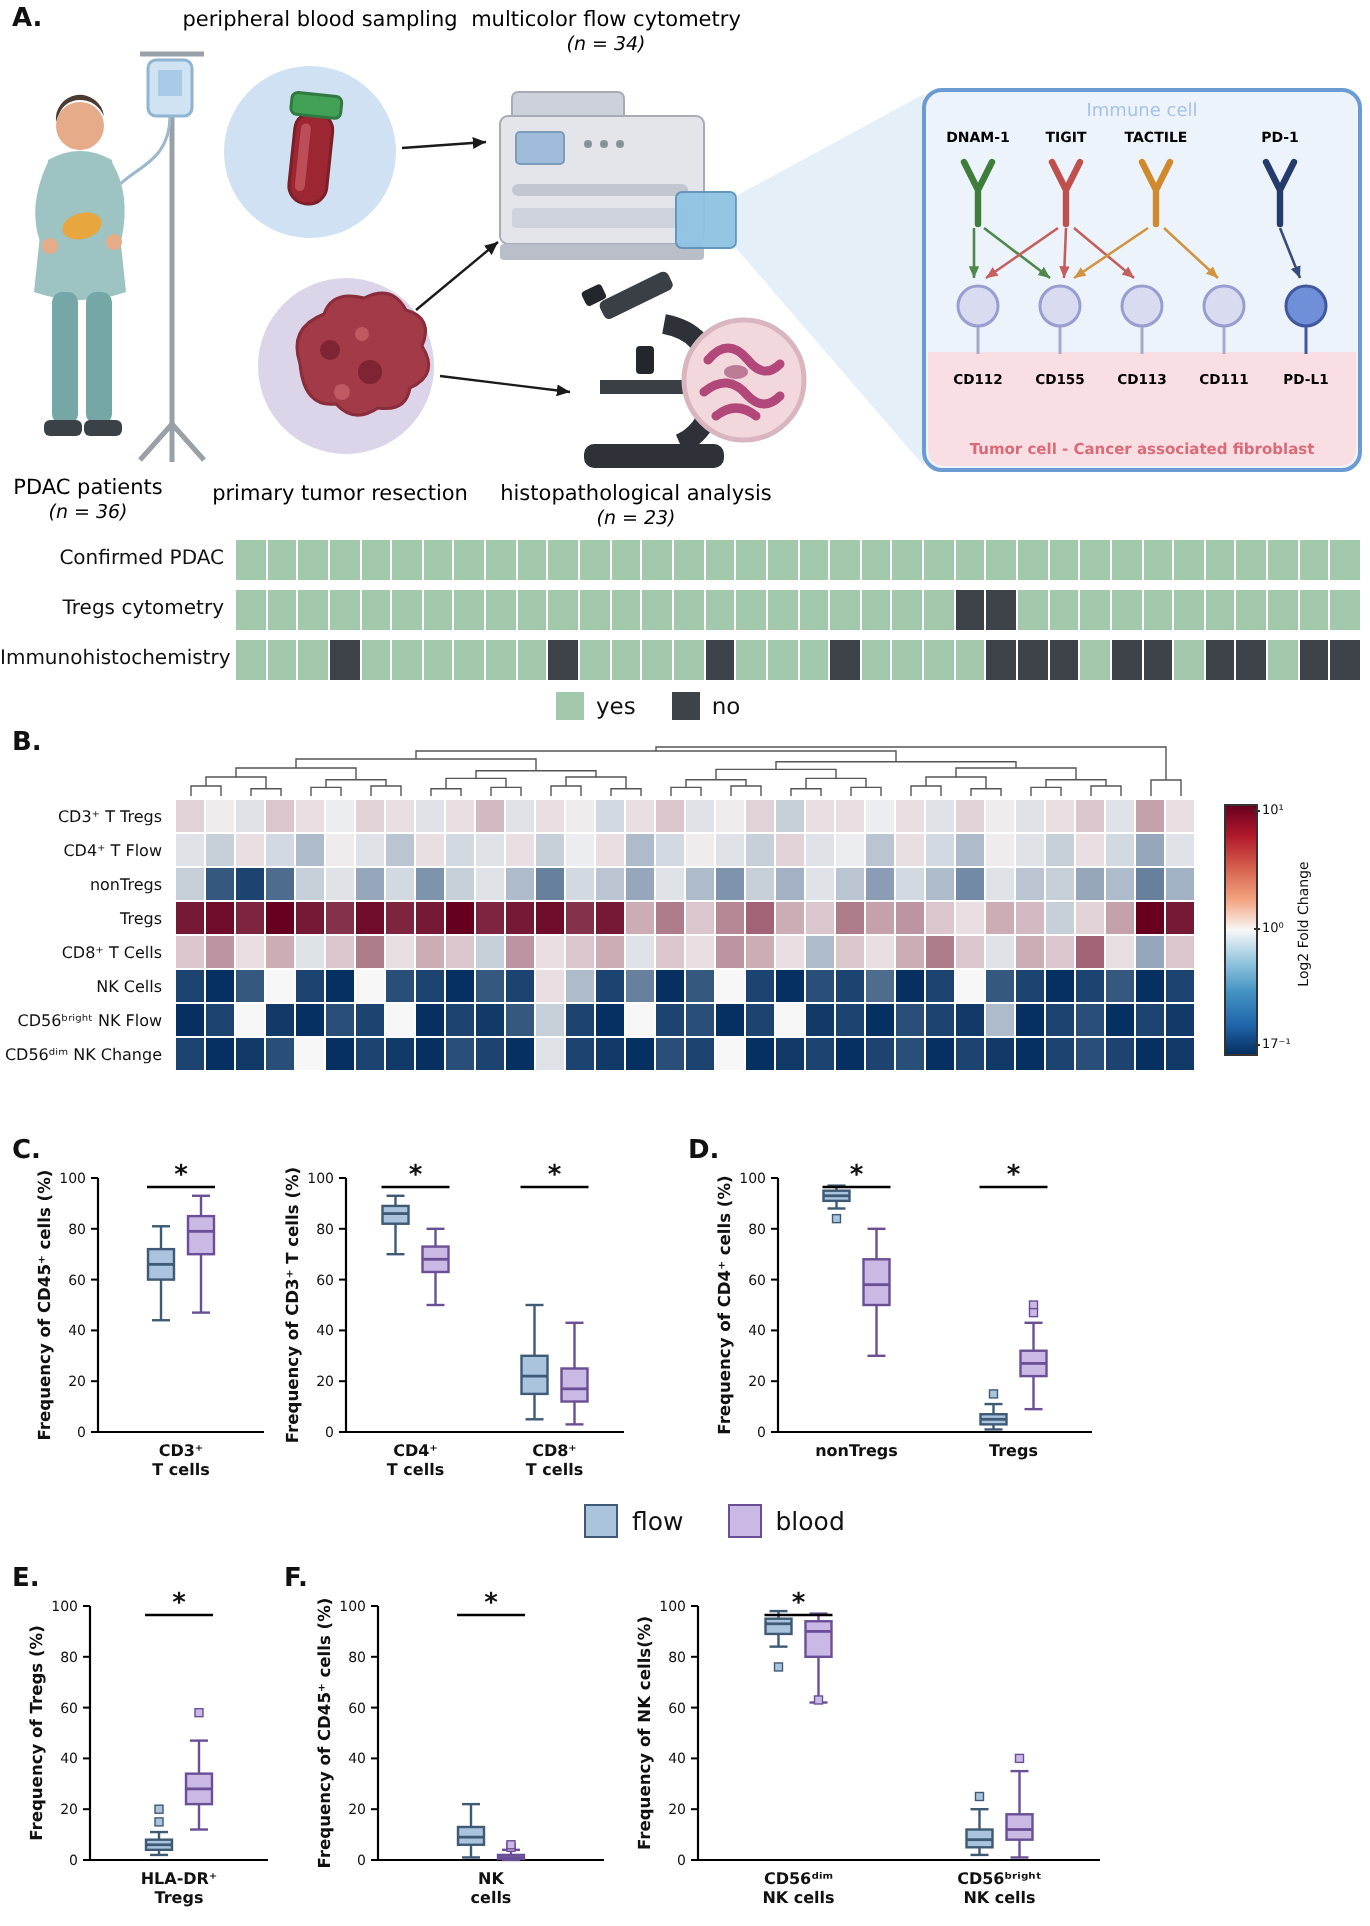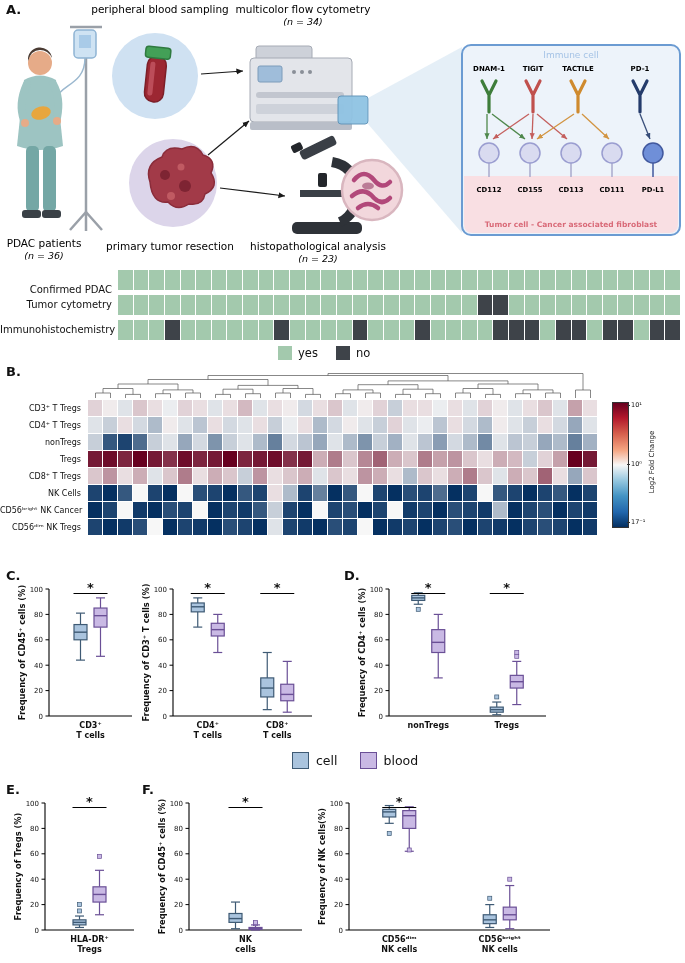--- a/index.html
+++ b/index.html
@@ -182,22 +182,22 @@
   <text x="160" y="13" text-anchor="middle" font-size="10.5">peripheral blood sampling</text>
   <text x="303" y="13" text-anchor="middle" font-size="10.5">multicolor flow cytometry</text>
   <text x="303" y="25" text-anchor="middle" font-size="9.5" font-style="italic">(n = 34)</text>
   <text x="44" y="247" text-anchor="middle" font-size="10.5">PDAC patients</text>
   <text x="44" y="259" text-anchor="middle" font-size="9.5" font-style="italic">(n = 36)</text>
   <text x="170" y="250" text-anchor="middle" font-size="10.5">primary tumor resection</text>
   <text x="318" y="250" text-anchor="middle" font-size="10.5">histopathological analysis</text>
   <text x="318" y="262" text-anchor="middle" font-size="9.5" font-style="italic">(n = 23)</text>
 </svg>
 
-<div class="grid-label" style="top:280px">Confirmed PDAC</div>
-<div class="grid-label" style="top:295px">Tumor cytometry</div>
+<div class="grid-label" style="top:270px">Confirmed PDAC</div>
+<div class="grid-label" style="top:295px">Tregs cytometry</div>
 <div class="grid-label" style="top:320px">Immunohistochemistry</div>
 <div class="grid-row" style="top:270px">
     <div style="background: rgb(163, 201, 173);"></div>
     <div style="background: rgb(163, 201, 173);"></div>
     <div style="background: rgb(163, 201, 173);"></div>
     <div style="background: rgb(163, 201, 173);"></div>
     <div style="background: rgb(163, 201, 173);"></div>
     <div style="background: rgb(163, 201, 173);"></div>
     <div style="background: rgb(163, 201, 173);"></div>
     <div style="background: rgb(163, 201, 173);"></div>
@@ -316,27 +316,27 @@
       <span>no</span>
     </span>
 </div>
 
 <span class="panel-label" style="left:6px;top:364px">B.</span>
 <svg id="dendro" class="abs" style="left:88px;top:372px" width="510" height="27">
     <path d="M7.5 26 L7.5 21 L22.5 21 L22.5 26 M37.5 26 L37.5 22.4 L52.5 22.4 L52.5 26 M67.5 26 L67.5 21.7 L82.5 21.7 L82.5 26 M97.5 26 L97.5 21 L112.5 21 L112.5 26 M127.5 26 L127.5 22.4 L142.5 22.4 L142.5 26 M157.5 26 L157.5 21.7 L172.5 21.7 L172.5 26 M187.5 26 L187.5 21 L202.5 21 L202.5 26 M217.5 26 L217.5 22.4 L232.5 22.4 L232.5 26 M247.5 26 L247.5 21.7 L262.5 21.7 L262.5 26 M277.5 26 L277.5 21 L292.5 21 L292.5 26 M307.5 26 L307.5 22.4 L322.5 22.4 L322.5 26 M337.5 26 L337.5 21.7 L352.5 21.7 L352.5 26 M367.5 26 L367.5 21 L382.5 21 L382.5 26 M397.5 26 L397.5 22.4 L412.5 22.4 L412.5 26 M427.5 26 L427.5 21.7 L442.5 21.7 L442.5 26 M457.5 26 L457.5 21 L472.5 21 L472.5 26 M15 21 L15 16.5 L45 16.5 L45 22.4 M75 21.7 L75 17.9 L105 17.9 L105 21 M135 22.4 L135 17.2 L165 17.2 L165 21.7 M195 21 L195 16.5 L225 16.5 L225 22.4 M255 21.7 L255 17.9 L285 17.9 L285 21 M315 22.4 L315 17.2 L345 17.2 L345 21.7 M375 21 L375 16.5 L405 16.5 L405 22.4 M435 21.7 L435 17.9 L465 17.9 L465 21 M30 16.5 L30 12 L90 12 L90 17.9 M150 17.2 L150 13.4 L210 13.4 L210 16.5 M270 17.9 L270 12.7 L330 12.7 L330 17.2 M390 16.5 L390 12 L450 12 L450 17.9 M60 12 L60 7.5 L180 7.5 L180 13.4 M300 12.7 L300 8.9 L420 8.9 L420 12 M120 7.5 L120 3.5 L360 3.5 L360 8.9 M487.5 26 L487.5 18 L502.5 18 L502.5 26 M240 3.5 L240 1.5 L495 1.5 L495 18" fill="none" stroke="#555" stroke-width="0.7"></path>
   </svg>
 <div id="heatmap-row-labels">
     <div class="hm-label">CD3⁺ T Tregs</div>
-    <div class="hm-label">CD4⁺ T Tregs</div>
+    <div class="hm-label">CD4⁺ T Flow</div>
     <div class="hm-label">nonTregs</div>
     <div class="hm-label">Tregs</div>
-    <div class="hm-label">CD8⁺ T Tregs</div>
+    <div class="hm-label">CD8⁺ T Cells</div>
     <div class="hm-label">NK Cells</div>
-    <div class="hm-label">CD56ᵇʳⁱᵍʰᵗ NK Cancer</div>
-    <div class="hm-label">CD56ᵈⁱᵐ NK Tregs</div>
+    <div class="hm-label">CD56ᵇʳⁱᵍʰᵗ NK Flow</div>
+    <div class="hm-label">CD56ᵈⁱᵐ NK Change</div>
   </div>
 <div id="heatmap-cells">
     <div style="background: rgb(225, 210, 215);"></div>
     <div style="background: rgb(240, 235, 236);"></div>
     <div style="background: rgb(223, 227, 232);"></div>
     <div style="background: rgb(218, 198, 204);"></div>
     <div style="background: rgb(233, 222, 225);"></div>
     <div style="background: rgb(235, 237, 240);"></div>
     <div style="background: rgb(225, 210, 215);"></div>
     <div style="background: rgb(233, 222, 225);"></div>
@@ -746,21 +746,21 @@
       <rect x="158.75" y="76.5" width="4" height="4" fill="#c9b9e4" stroke="#6a4f96" stroke-width="0.7"></rect>
       <rect x="158.75" y="80.31" width="4" height="4" fill="#c9b9e4" stroke="#6a4f96" stroke-width="0.7"></rect>
       <text x="150.75" y="154" text-anchor="middle" font-size="8" font-weight="700" fill="#111">Tregs</text>
       <line x1="133.75" y1="19.5" x2="167.75" y2="19.5" stroke="#000" stroke-width="1.2"></line>
       <text x="150.75" y="17.5" text-anchor="middle" font-size="13" font-weight="700" fill="#111">*</text>
     </svg></div>
 
 <div class="plot-legend">
   <span class="legitem">
       <span class="sw" style="background: rgb(170, 196, 222); border-color: rgb(62, 90, 116);"></span>
-      <span>cell</span>
+      <span>flow</span>
     </span>
   <span class="legitem">
       <span class="sw" style="background: rgb(201, 185, 228); border-color: rgb(106, 79, 150);"></span>
       <span>blood</span>
     </span>
 </div>
 
 <span class="panel-label" style="left:6px;top:782px">E.</span>
 <div class="plot" style="left:12px;top:788px;width:124px;height:172px"><svg width="124" height="172">
       <line x1="33" y1="15" x2="33" y2="142" stroke="#000" stroke-width="1.1"></line>

